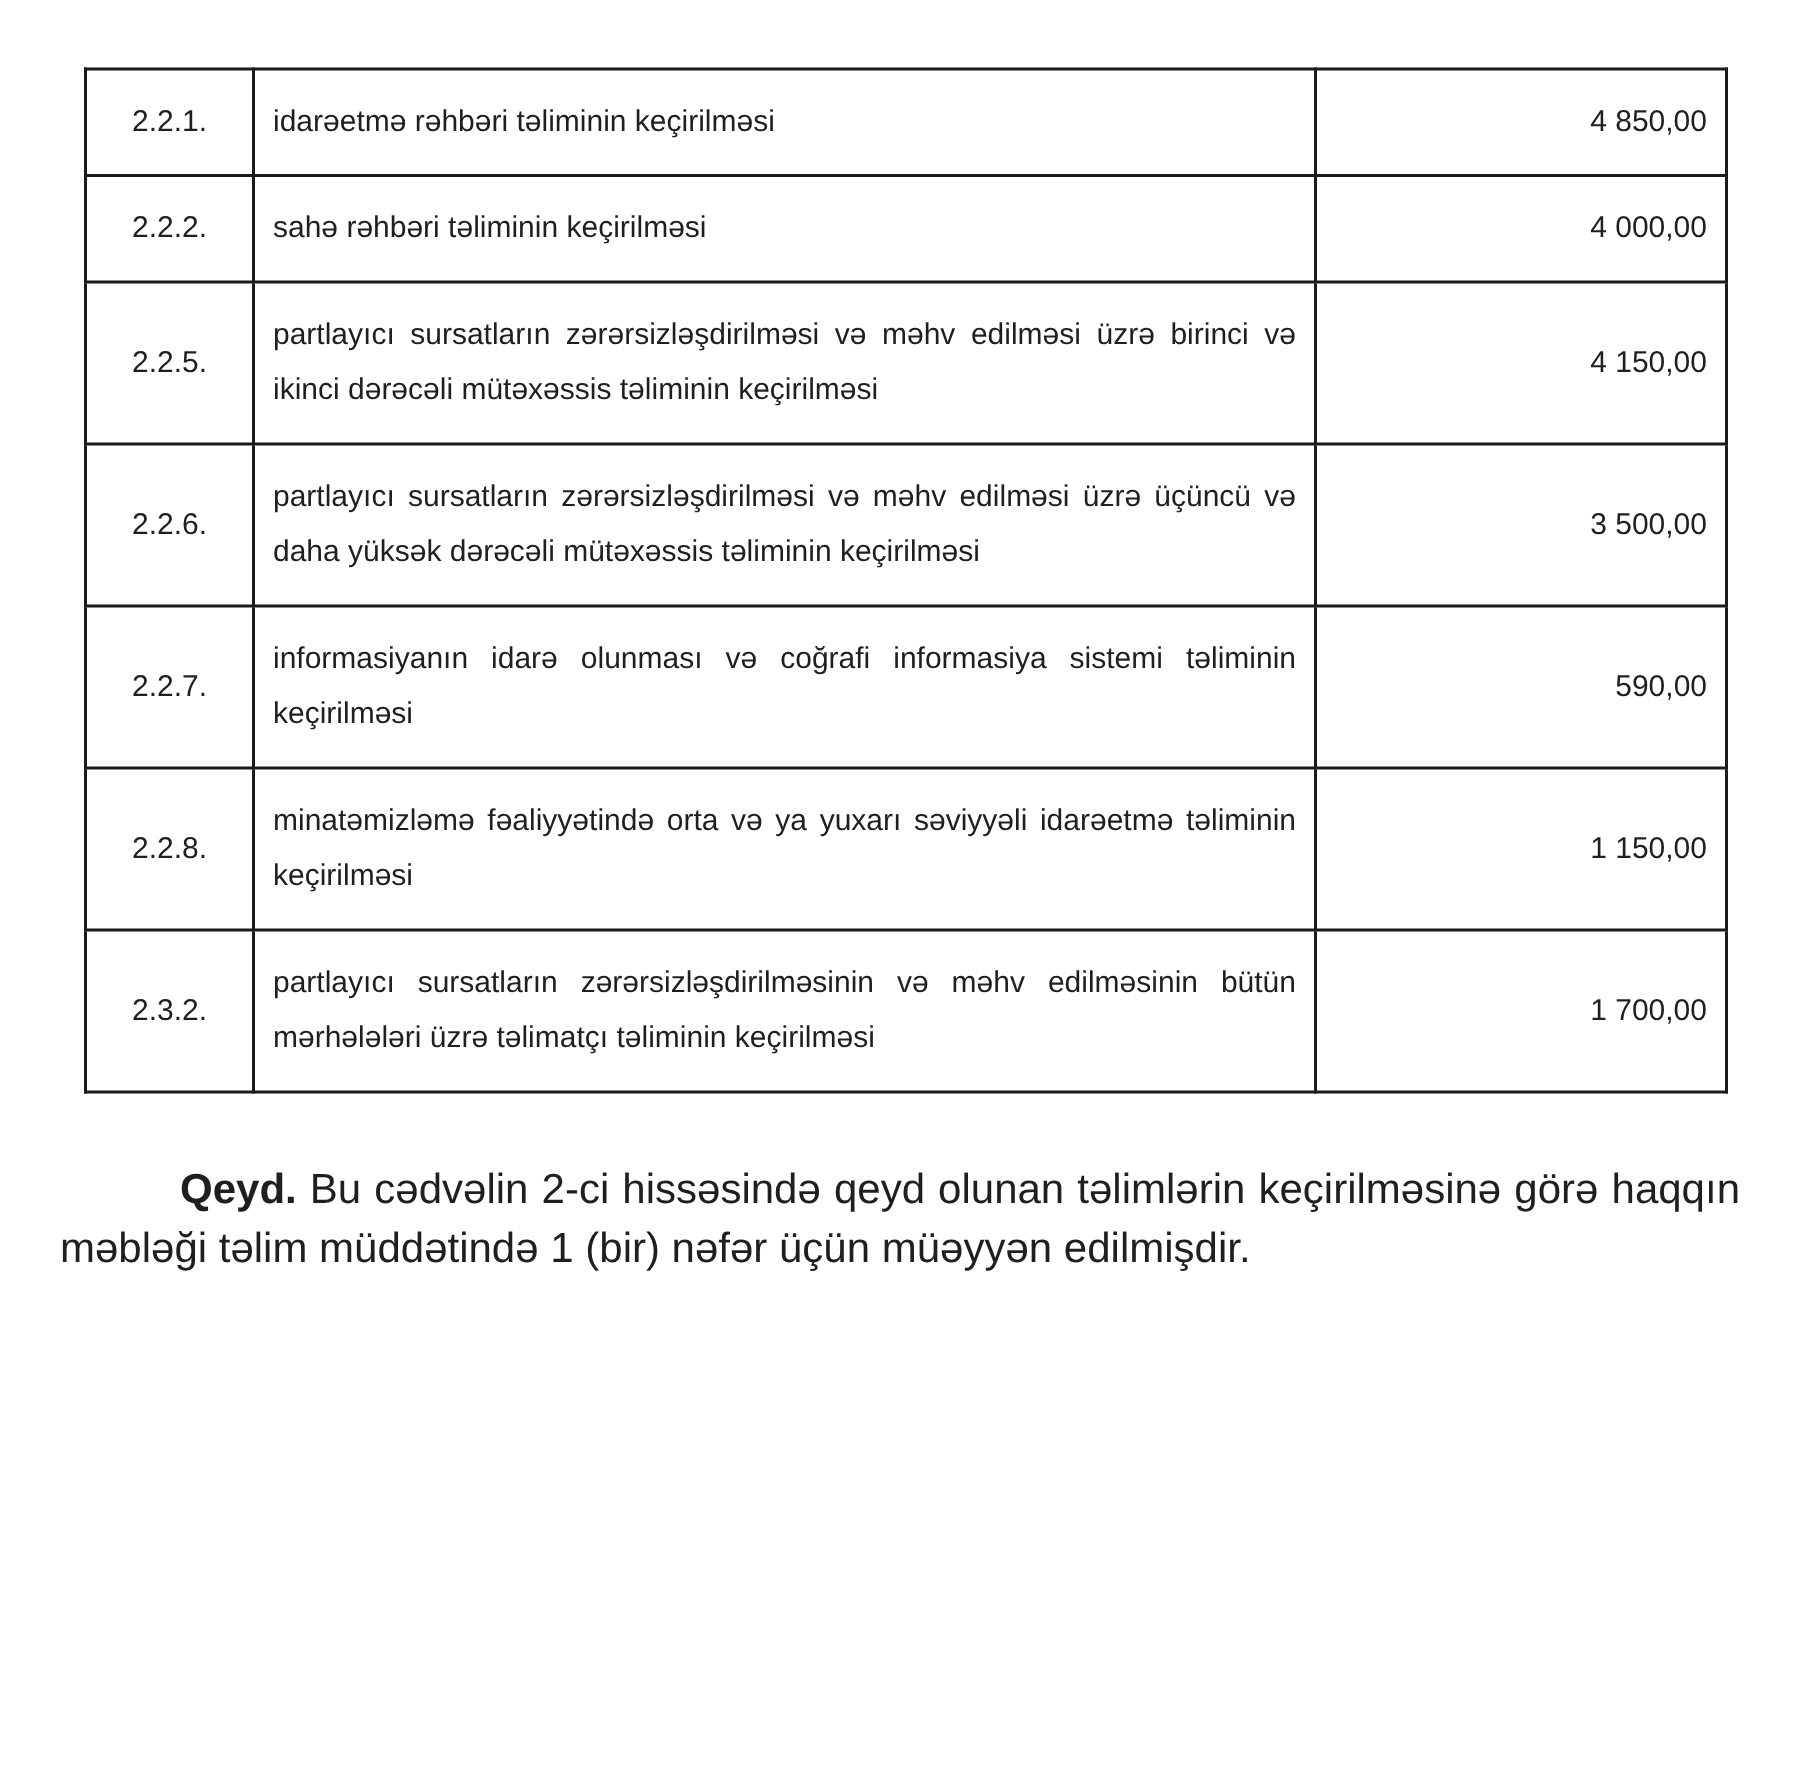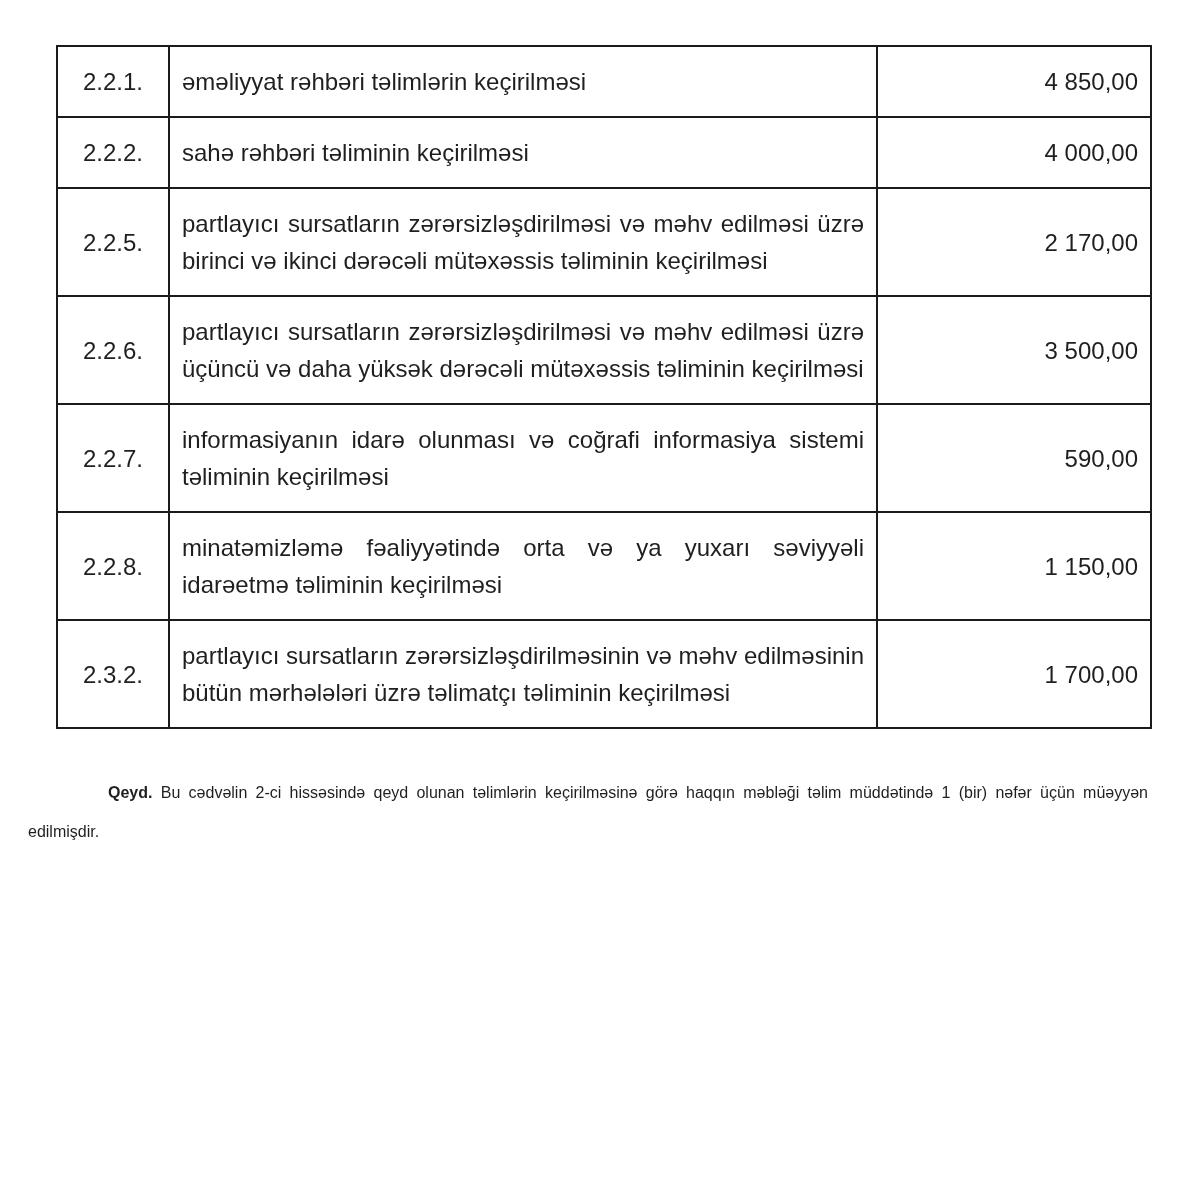--- a/index.html
+++ b/index.html
@@ -21,44 +21,44 @@
     overflow: hidden;
   }
   table.fee-table {
     border-collapse: collapse;
     table-layout: fixed;
     margin: 45px 0 0 56px;
     width: 1094px;
   }
   table.fee-table td {
     border: 2px solid #1b1b1b;
-    font-size: 24px;
+    font-size: 20px;
     line-height: 37px;
     vertical-align: middle;
     padding: 16px 12px;
     overflow: hidden;
   }
   table.fee-table tr {
     height: 70px;
   }
   td.num {
     text-align: center;
     padding: 4px 4px;
   }
   td.desc {
     text-align: justify;
     padding: 4px 14px 4px 12px;
   }
   td.val {
     text-align: right;
   }
   .note {
-    margin: 44px 40px 0 28px;
+    margin: 44px 40px 0 40px;
     width: 1120px;
-    font-size: 16px;
+    font-size: 28px;
     line-height: 39px;
     text-align: justify;
     text-indent: 80px;
   }
   .note b {
     font-weight: bold;
   }
 </style>
 </head>
 <body>
@@ -67,36 +67,36 @@
 
   <table class="fee-table">
     <colgroup>
       <col style="width:112px">
       <col style="width:708px">
       <col style="width:274px">
     </colgroup>
     <tbody id="fee-table-body">
   <tr>
     <td class="num">2.2.1.</td>
-    <td class="desc">əməliyyat rəhbəri təlimlərin keçirilməsi</td>
+    <td class="desc">idarəetmə rəhbəri təliminin keçirilməsi</td>
     <td class="val">4 850,00</td>
   </tr>
 
   <tr>
     <td class="num">2.2.2.</td>
     <td class="desc">sahə rəhbəri təliminin keçirilməsi</td>
     <td class="val">4 000,00</td>
   </tr>
 
 
 
   <tr>
     <td class="num">2.2.5.</td>
     <td class="desc">partlayıcı sursatların zərərsizləşdirilməsi və məhv edilməsi üzrə birinci və ikinci dərəcəli mütəxəssis təliminin keçirilməsi</td>
-    <td class="val">2 170,00</td>
+    <td class="val">4 150,00</td>
   </tr>
 
   <tr>
     <td class="num">2.2.6.</td>
     <td class="desc">partlayıcı sursatların zərərsizləşdirilməsi və məhv edilməsi üzrə üçüncü və daha yüksək dərəcəli mütəxəssis təliminin keçirilməsi</td>
     <td class="val">3 500,00</td>
   </tr>
 
   <tr>
     <td class="num">2.2.7.</td>

